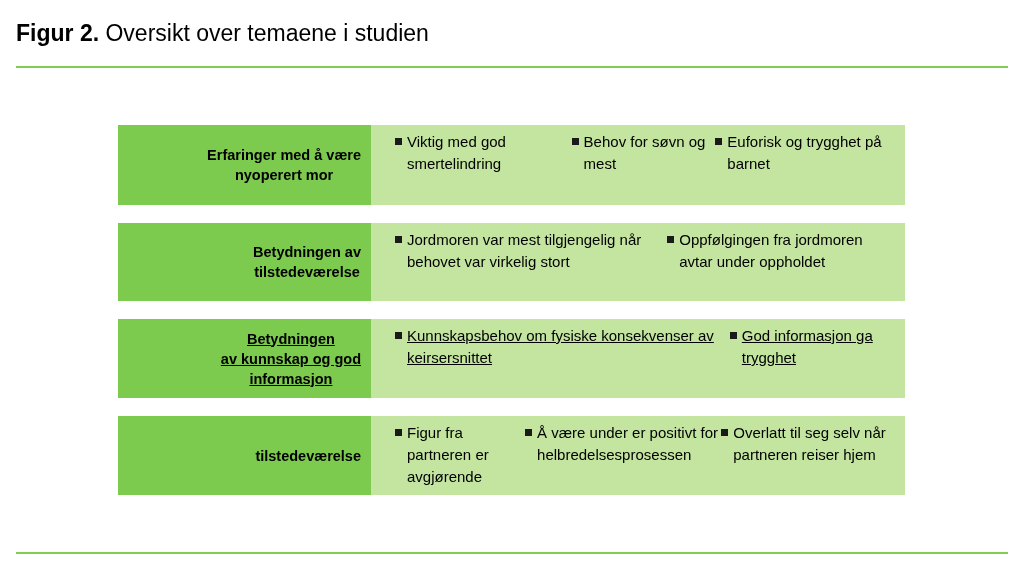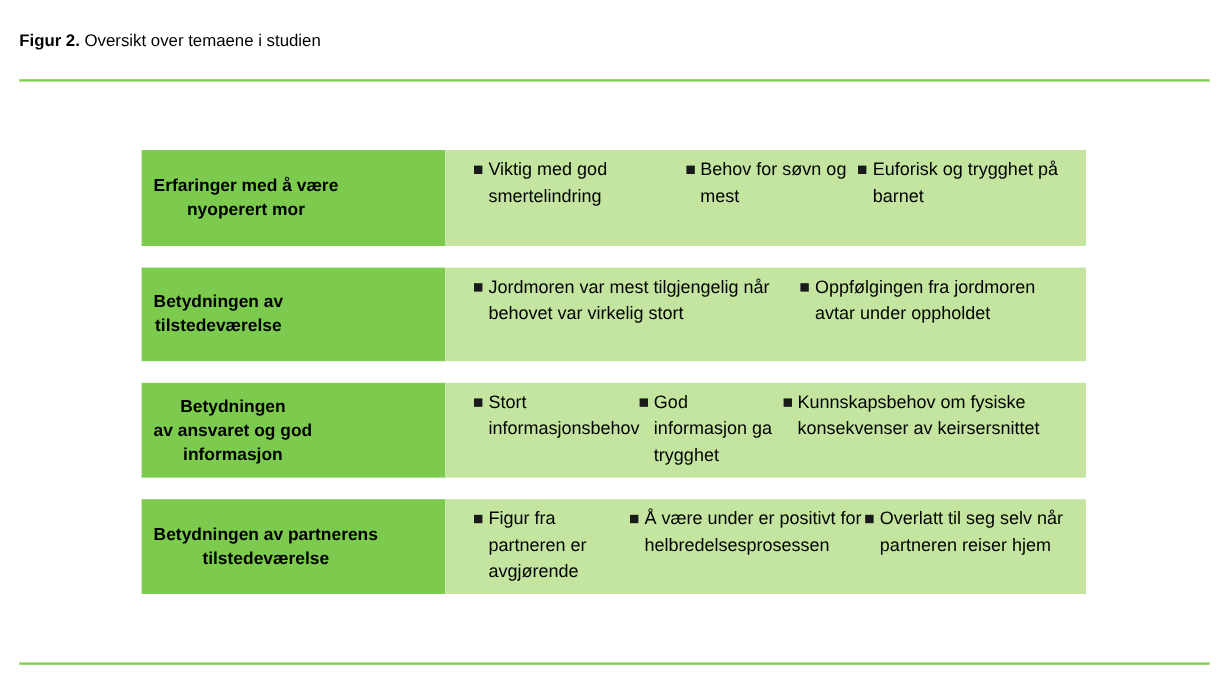--- a/index.html
+++ b/index.html
@@ -15,21 +15,21 @@
     color: #000000;
     overflow: hidden;
   }
 
   
   #figure-title {
     position: absolute;
     left: 16px;
     top: 20px;
     width: 992px;
-    font-size: 14px;
+    font-size: 23px;
     line-height: 26px;
     color: #000000;
     white-space: nowrap;
   }
   #figure-title .label {
     font-weight: bold;
   }
   #figure-title .caption {
     font-weight: normal;
   }
@@ -59,21 +59,21 @@
     margin-bottom: 18px;
   }
   .theme-row:last-child { margin-bottom: 0; }
 
   .theme-label {
     width: 253px;
     flex: 0 0 253px;
     background: #7dcb4e;
     display: flex;
     align-items: center;
-    justify-content: flex-start;
+    justify-content: flex-end;
     text-align: center;
     padding: 6px 10px;
     box-sizing: border-box;
     font-weight: bold;
     font-size: 14.5px;
     line-height: 20px;
     color: #000000;
   }
   .theme-label .ln { display: block; }
 
@@ -100,21 +100,21 @@
     height: 7px;
     background: #1a1a1a;
     margin-top: 7px;
     margin-right: 5px;
   }
   .finding-text { flex: 1 1 auto; }
 
   
   #row-1 .theme-label, #row-1 .theme-findings { min-height: 80px; }
   #row-2 .theme-label, #row-2 .theme-findings { min-height: 78px; }
-  #row-3 .theme-label, #row-3 .theme-findings { min-height: 79px; }
+  #row-3 .theme-label, #row-3 .theme-findings { min-height: 79px; text-decoration: underline; }
   #row-4 .theme-label, #row-4 .theme-findings { min-height: 79px; }
 </style>
 </head>
 <body>
 
 <div id="figure-title">
   <span class="label">Figur 2.</span>
   <span class="caption">Oversikt over temaene i studien</span>
 </div>
 <div class="rule" id="header-rule"></div>
@@ -160,44 +160,39 @@
         <span class="bullet"></span>
         <span class="finding-text">Oppfølgingen fra jordmoren avtar under oppholdet</span>
       </div>
     </div>
   </div>
 
   <div class="theme-row" id="row-3">
     <div class="theme-label">
       <div>
         <span class="ln">Betydningen</span>
-        <span class="ln">av ansvaret og god</span>
+        <span class="ln">av kunnskap og god</span>
         <span class="ln">informasjon</span>
       </div>
     </div>
     <div class="theme-findings">
       <div class="finding">
         <span class="bullet"></span>
-        <span class="finding-text">Stort informasjonsbehov</span>
+        <span class="finding-text">Kunnskapsbehov om fysiske konsekvenser av keirsersnittet</span>
       </div>
       <div class="finding">
         <span class="bullet"></span>
         <span class="finding-text">God informasjon ga trygghet</span>
       </div>
-      <div class="finding">
-        <span class="bullet"></span>
-        <span class="finding-text">Kunnskapsbehov om fysiske konsekvenser av keirsersnittet</span>
-      </div>
     </div>
   </div>
 
   <div class="theme-row" id="row-4">
     <div class="theme-label">
       <div>
-        <span class="ln">Betydningen av partnerens</span>
         <span class="ln">tilstedeværelse</span>
       </div>
     </div>
     <div class="theme-findings">
       <div class="finding">
         <span class="bullet"></span>
         <span class="finding-text">Figur fra partneren er avgjørende</span>
       </div>
       <div class="finding">
         <span class="bullet"></span>

